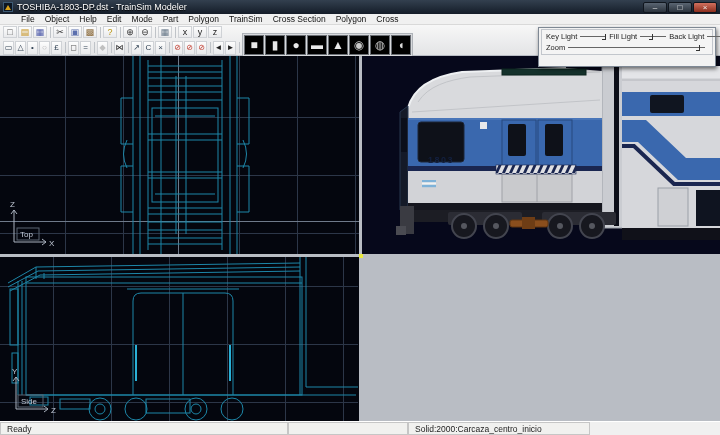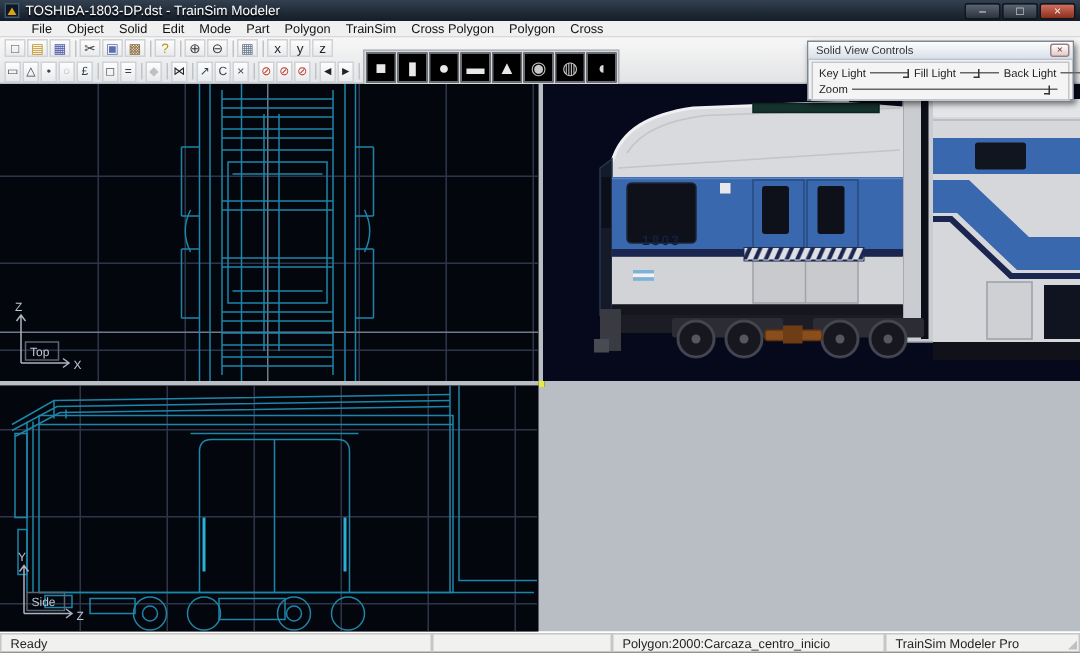--- a/index.html
+++ b/index.html
@@ -69,27 +69,27 @@
     <div class="win-btns">
       <button class="win-btn">–</button>
       <button class="win-btn">□</button>
       <button class="win-btn close">×</button>
     </div>
   </div>
 
   <div class="menubar">
     <span class="menu-item">File</span>
     <span class="menu-item">Object</span>
-    <span class="menu-item">Solid</span>
+    <span class="menu-item">Help</span>
     <span class="menu-item">Edit</span>
     <span class="menu-item">Mode</span>
     <span class="menu-item">Part</span>
     <span class="menu-item">Polygon</span>
     <span class="menu-item">TrainSim</span>
-    <span class="menu-item">Cross Polygon</span>
+    <span class="menu-item">Cross Section</span>
     <span class="menu-item">Polygon</span>
     <span class="menu-item">Cross</span>
   </div>
 
   <div class="toolbar">
     <div class="tb-row tb-row1">
       <button class="tb">
           <span style="color: rgb(85, 85, 85);">□</span>
         </button>
       <button class="tb">
@@ -420,29 +420,24 @@
           <text x="51" y="156">Z</text>
           <text x="21" y="147">Side</text>
         </g>
       </svg>
     </div>
   </div>
 
   <div class="statusbar">
     <div class="sb-panel sb-1">Ready</div>
     <div class="sb-panel sb-2"></div>
-    <div class="sb-panel sb-3">Polygon:2000:Carcaza_centro_inicio</div>
-    <div class="sb-panel sb-4"><span>TrainSim Modeler Pro</span><i class="grip"></i></div>
+    <div class="sb-panel sb-3">Solid:2000:Carcaza_centro_inicio</div>
   </div>
 
   <div class="svc">
-    <div class="svc-title">
-      <span class="t">Solid View Controls</span>
-      <button class="svc-close">×</button>
-    </div>
     <div class="svc-body">
       <div class="svc-row">
         <span class="svc-label">Key Light</span>
         <div class="track fixed">
           <div class="thumb" style="left: 90%;"></div>
         </div>
         <span class="svc-label">Fill Light</span>
         <div class="track fixed">
           <div class="thumb" style="left: 40%;"></div>
         </div>

